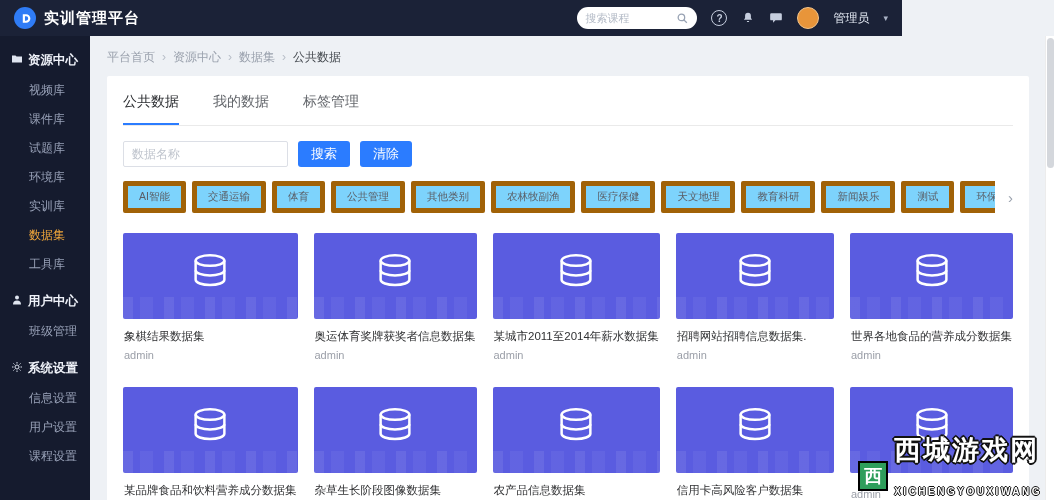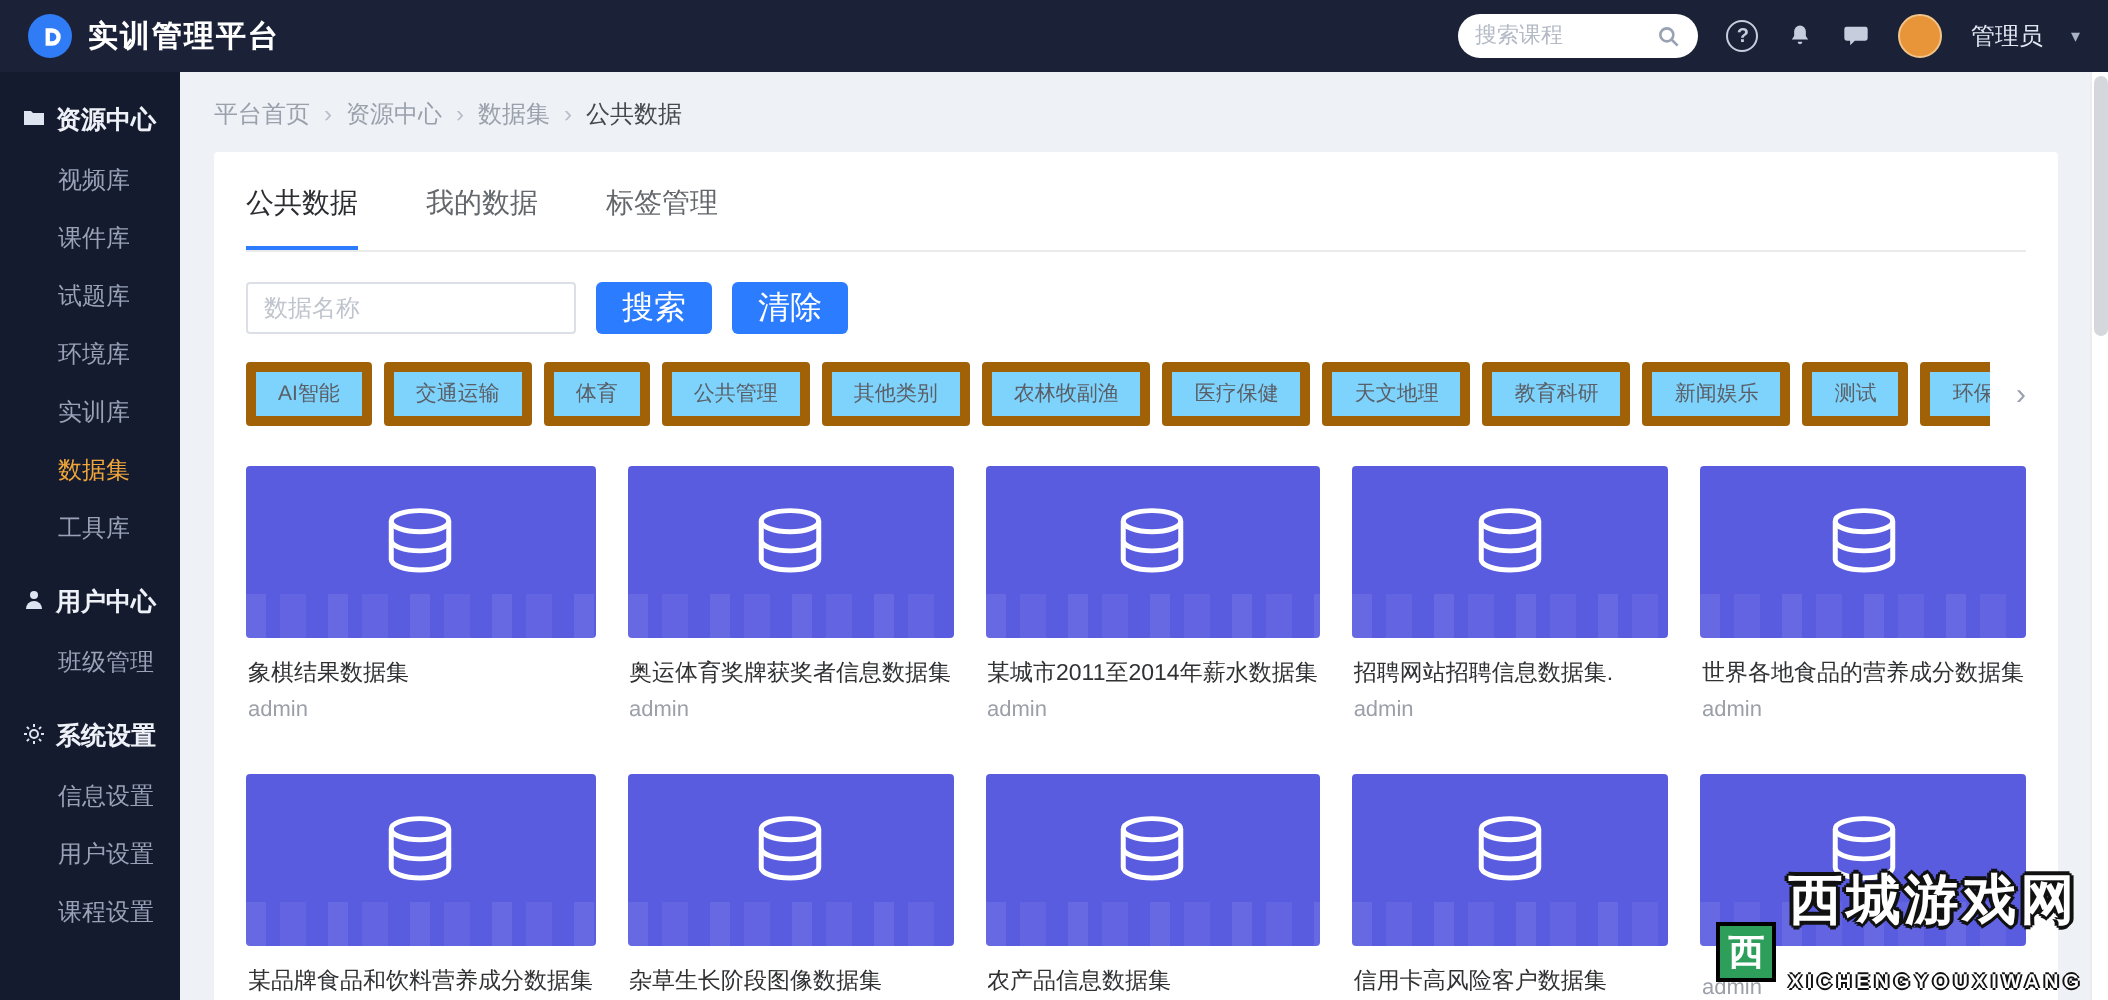--- a/index.html
+++ b/index.html
@@ -1,20 +1,20 @@
 <!DOCTYPE html>
 <html><head>
 <meta charset="utf-8">
 <style>
   * { margin:0; padding:0; box-sizing:border-box; }
   html,body { width:1054px; height:500px; overflow:hidden; }
   body { font-family:"Liberation Sans","DejaVu Sans",sans-serif; background:#eef1f5; position:relative; }
 
   
-  .topbar { position:absolute; top:0; left:0; width:1054px; height:36px; background:#1b2237;
+  .topbar { position:absolute; top:0; left:0; width:902px; height:36px; background:#1b2237;
             display:flex; align-items:center; padding:0 14px; z-index:30; }
   .logo { width:22px; height:22px; border-radius:50%; background:#2f7cf6; display:flex;
           align-items:center; justify-content:center; margin-right:8px; flex:0 0 auto; }
   .app-title { color:#ffffff; font-size:15px; font-weight:bold; letter-spacing:1px; }
   .topbar-right { margin-left:auto; display:flex; align-items:center; gap:14px; }
   .hsearch { width:120px; height:22px; background:#ffffff; border-radius:12px; display:flex;
              align-items:center; padding:0 8px; }
   .hsearch input { border:none; outline:none; flex:1; width:70px; font-size:11px; background:transparent; color:#333; }
   .hsearch input::placeholder { color:#b3bac6; }
   .round-icon { width:16px; height:16px; border:1.5px solid #c6cede; border-radius:50%;
@@ -43,21 +43,21 @@
 
   .panel { margin:10px 16px 0 17px; background:#ffffff; border-radius:2px; height:560px; padding:0 16px; }
   .tabs { display:flex; gap:34px; border-bottom:1px solid #eaeaea; padding-top:17px; }
   .tab { font-size:14px; color:#63666b; padding-bottom:12px; cursor:pointer; border-bottom:2px solid transparent; }
   .tab.active { color:#2b2d31; border-bottom-color:#2b7cff; }
 
   .toolbar { margin-top:15px; display:flex; gap:10px; align-items:center; }
   .name-input { width:165px; height:26px; border:1px solid #dcdfe6; border-radius:2px; padding:0 8px;
                 font-size:12px; color:#333; outline:none; }
   .name-input::placeholder { color:#bfc4cd; }
-  .btn { height:26px; padding:0 13px; background:#2b7cff; color:#fff; font-size:16px; border:none;
+  .btn { height:26px; padding:0 13px; background:#2b7cff; color:#fff; font-size:13px; border:none;
          border-radius:3px; cursor:pointer; }
 
   .tags { margin-top:14px; display:flex; align-items:center; }
   .tag-list { display:flex; gap:6px; overflow:hidden; flex:1; }
   .tag { border:5px solid #a16207; background:#7dd3fc; color:#5a5e66; font-size:10.5px; padding:4px 11px;
          border-radius:2px; white-space:nowrap; cursor:pointer; flex:0 0 auto; }
   .tags-more { width:18px; text-align:right; color:#9aa1ad; font-size:15px; cursor:pointer; flex:0 0 auto; }
 
   .grid { margin-top:20px; display:grid; grid-template-columns:repeat(5,1fr); column-gap:16px; row-gap:26px; }
   .card { cursor:pointer; }

